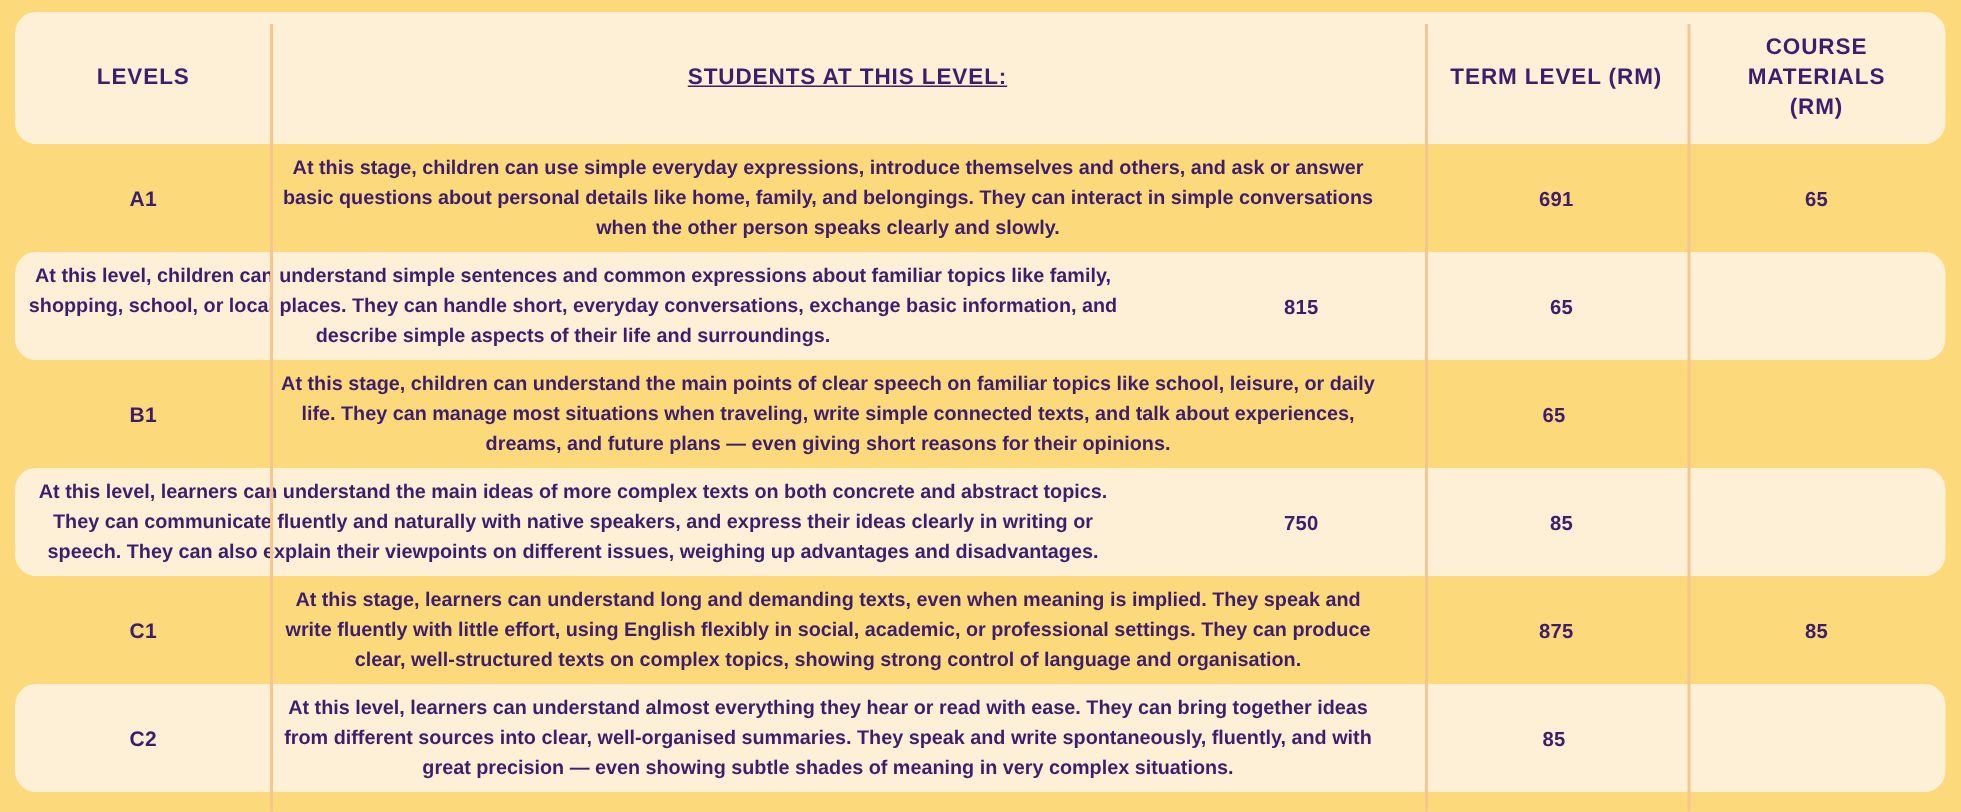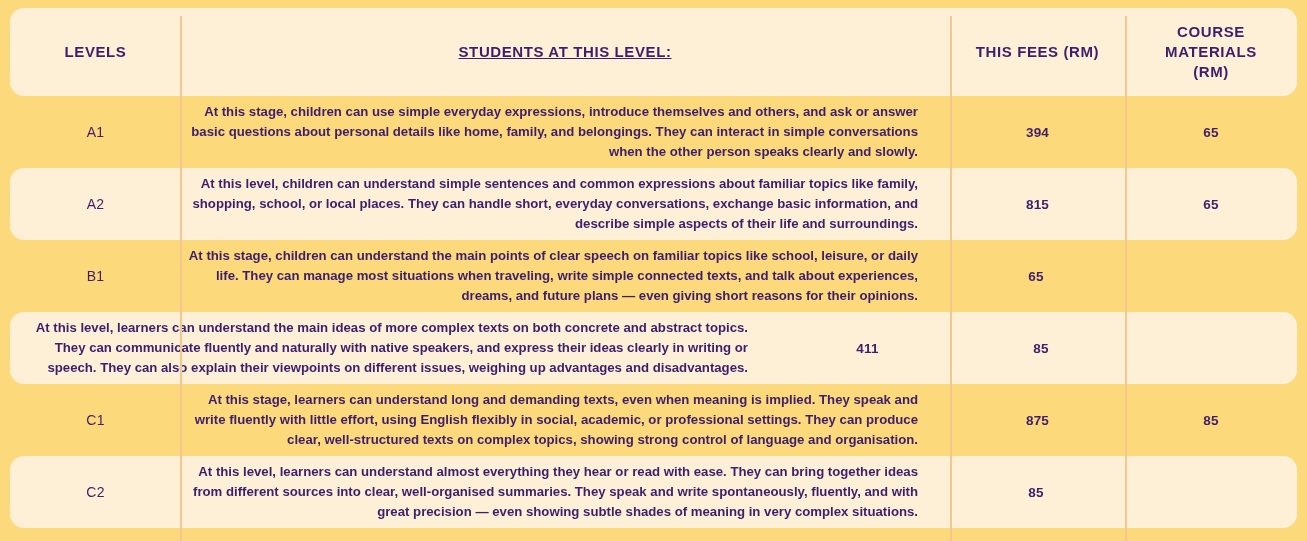--- a/index.html
+++ b/index.html
@@ -87,29 +87,29 @@
     justify-content:center;
     line-height:1.35;
   }
   .head-row .c-desc{
     justify-content:center;
     text-decoration:underline;
   }
 
   .level-label{
     font-size:14px;
-    font-weight:normal;
+    font-weight:bold;
     letter-spacing:.3px;
   }
 
   .desc-text{
     font-size:13.2px;
     font-weight:bold;
     line-height:1.52;
-    text-align:right;
+    text-align:center;
     padding-left:6px;
     padding-right:32px;
   }
 
   .num{
     font-size:13.5px;
     font-weight:bold;
     letter-spacing:.2px;
   }
 
@@ -124,49 +124,48 @@
 
   <div class="rules">
     <div class="rule r1"></div>
     <div class="rule r2"></div>
     <div class="rule r3"></div>
   </div>
 
   <div class="row banded head-row">
     <div class="cell c-levels">LEVELS</div>
     <div class="cell c-desc">STUDENTS AT THIS LEVEL:</div>
-    <div class="cell c-fees">THIS FEES (RM)</div>
+    <div class="cell c-fees">TERM LEVEL (RM)</div>
     <div class="cell c-mats hdr-multiline">COURSE
 MATERIALS
 (RM)</div>
   </div>
 
   <div class="row data-row">
     <div class="cell c-levels level-label">A1</div>
     <div class="cell c-desc desc-text">At this stage, children can use simple everyday expressions, introduce themselves and others, and ask or answer basic questions about personal details like home, family, and belongings. They can interact in simple conversations when the other person speaks clearly and slowly.</div>
-    <div class="cell c-fees num">394</div>
+    <div class="cell c-fees num">691</div>
     <div class="cell c-mats num">65</div>
   </div>
 
   <div class="row banded data-row">
-    <div class="cell c-levels level-label">A2</div>
     <div class="cell c-desc desc-text">At this level, children can understand simple sentences and common expressions about familiar topics like family, shopping, school, or local places. They can handle short, everyday conversations, exchange basic information, and describe simple aspects of their life and surroundings.</div>
     <div class="cell c-fees num">815</div>
     <div class="cell c-mats num">65</div>
   </div>
 
   <div class="row data-row">
     <div class="cell c-levels level-label">B1</div>
     <div class="cell c-desc desc-text">At this stage, children can understand the main points of clear speech on familiar topics like school, leisure, or daily life. They can manage most situations when traveling, write simple connected texts, and talk about experiences, dreams, and future plans — even giving short reasons for their opinions.</div>
     <div class="cell c-mats num">65</div>
   </div>
 
   <div class="row banded data-row">
     <div class="cell c-desc desc-text">At this level, learners can understand the main ideas of more complex texts on both concrete and abstract topics. They can communicate fluently and naturally with native speakers, and express their ideas clearly in writing or speech. They can also explain their viewpoints on different issues, weighing up advantages and disadvantages.</div>
-    <div class="cell c-fees num">411</div>
+    <div class="cell c-fees num">750</div>
     <div class="cell c-mats num">85</div>
   </div>
 
   <div class="row data-row">
     <div class="cell c-levels level-label">C1</div>
     <div class="cell c-desc desc-text">At this stage, learners can understand long and demanding texts, even when meaning is implied. They speak and write fluently with little effort, using English flexibly in social, academic, or professional settings. They can produce clear, well-structured texts on complex topics, showing strong control of language and organisation.</div>
     <div class="cell c-fees num">875</div>
     <div class="cell c-mats num">85</div>
   </div>
 

